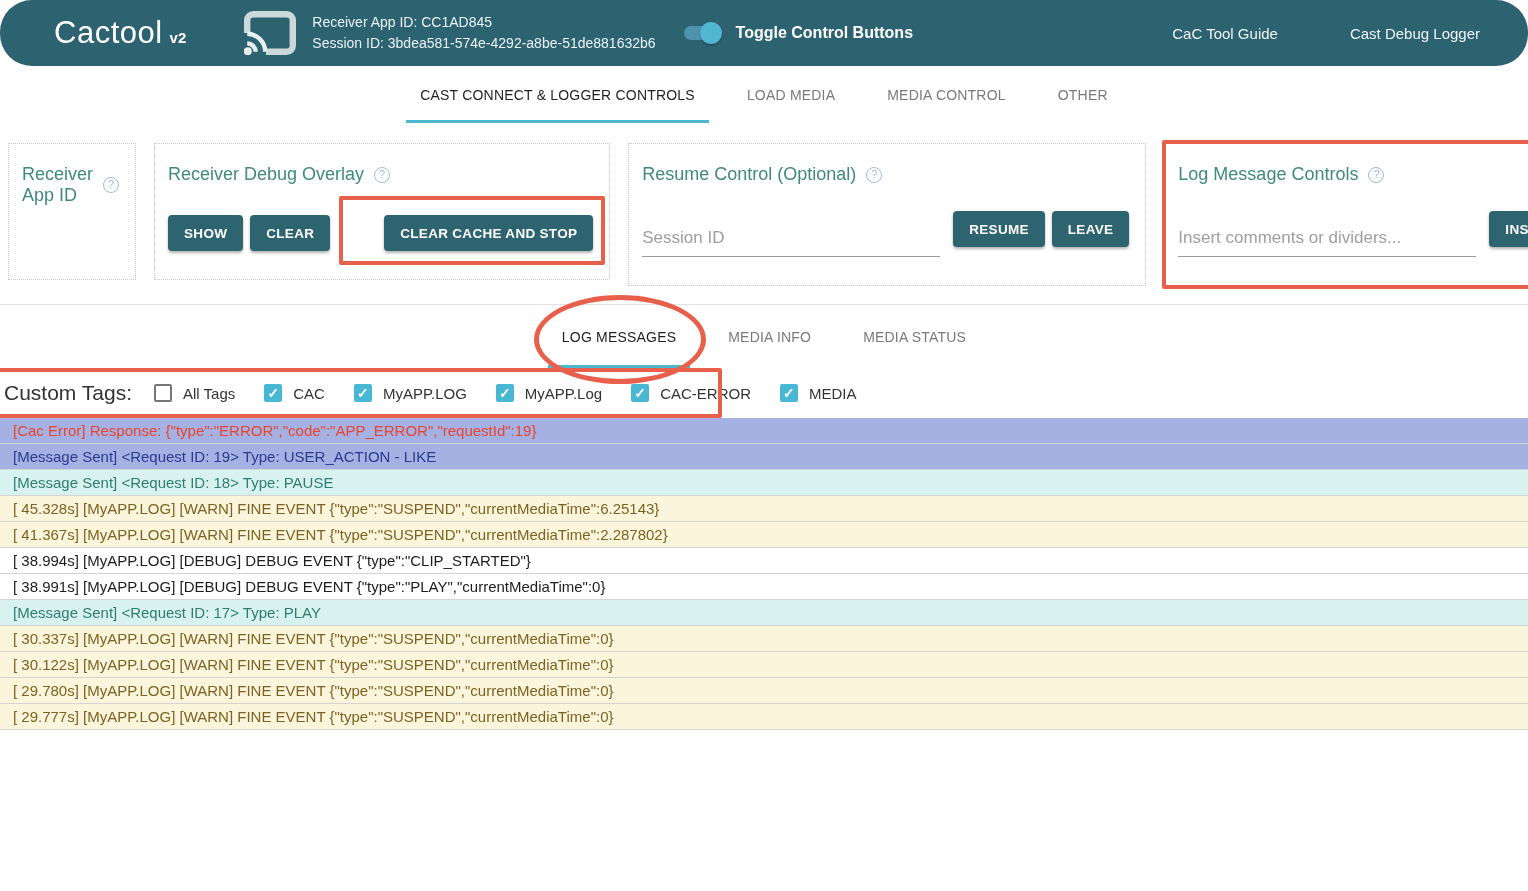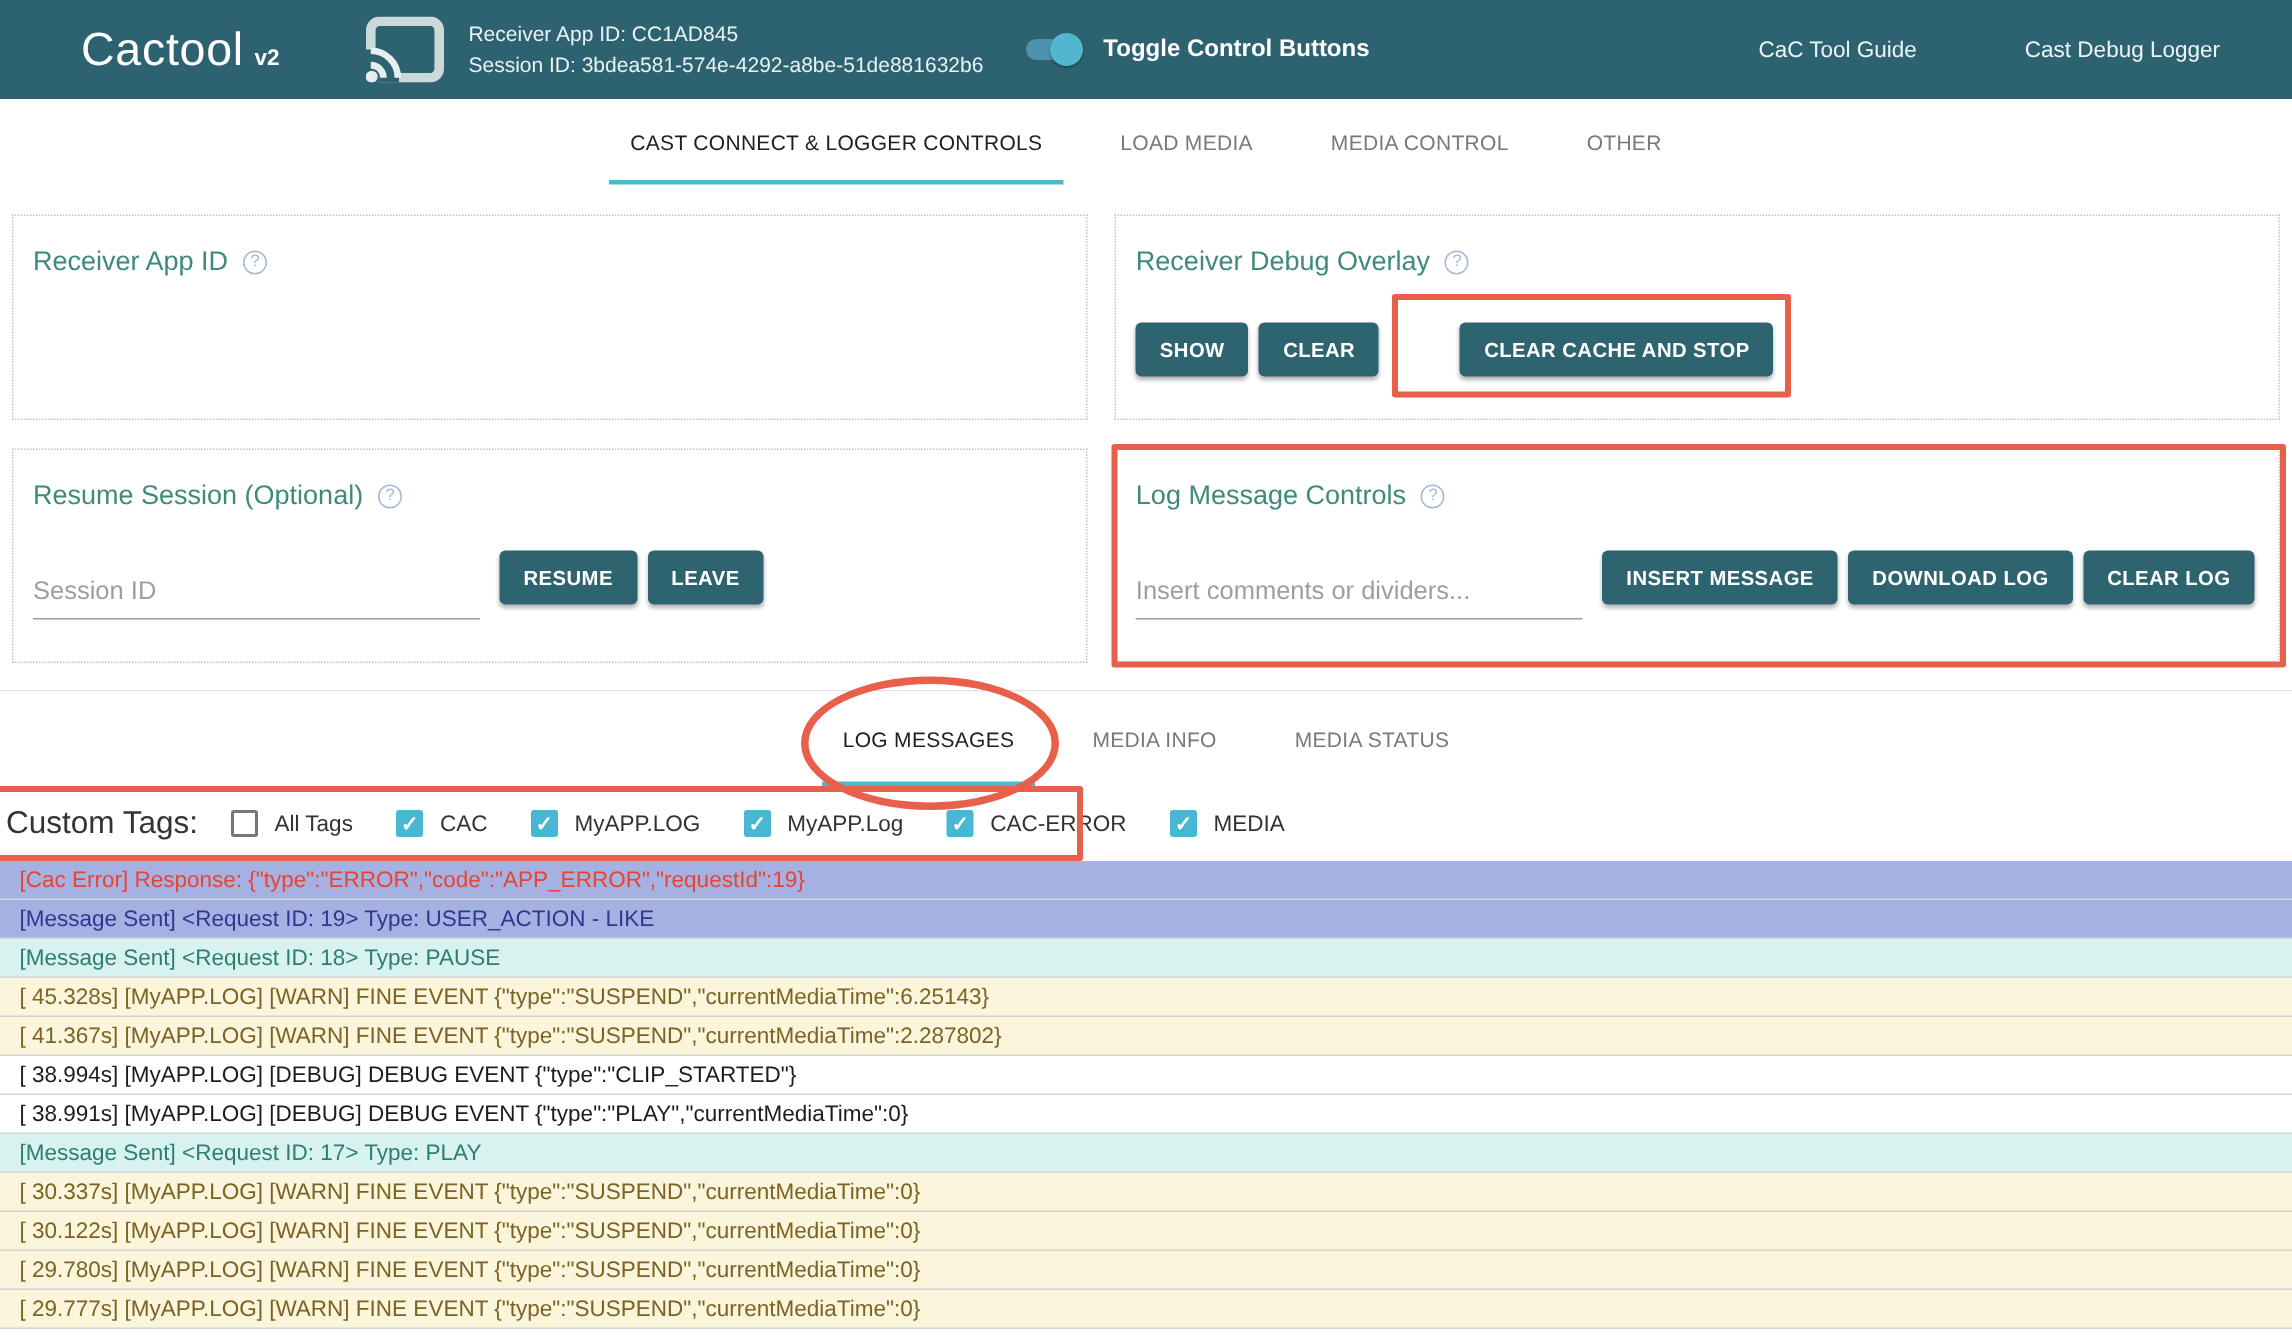--- a/index.html
+++ b/index.html
@@ -1,21 +1,21 @@
 <!DOCTYPE html>
 <html><head>
 <meta charset="utf-8">
 <style>
   * { box-sizing: border-box; margin: 0; padding: 0; }
   html,body { width: 1528px; height: 891px; overflow: hidden; background: #fff;
     font-family: "Liberation Sans", sans-serif; }
 
   
   .header { height: 66px; background: #2d6270; display: flex; align-items: center;
-    padding: 0 30px 0 54px; color: #fff; }
+    padding: 0 30px 0 54px; color: #fff; border-radius: 32px; }
   .logo { display: flex; align-items: baseline; gap: 7px; }
   .logo-main { font-size: 31px; font-weight: 500; letter-spacing: .5px; }
   .logo-ver { font-size: 15px; font-weight: 700; }
   .cast-icon { margin-left: 58px; flex: 0 0 auto; }
   .hdr-info { margin-left: 16px; font-size: 14px; line-height: 21px; color: #eaf2f3; }
   .toggle-wrap { margin-left: 28px; display: flex; align-items: center; gap: 14px; }
   .switch { position: relative; width: 38px; height: 22px; cursor: pointer; }
   .switch .track { position: absolute; left: 0; top: 4px; width: 34px; height: 14px;
     border-radius: 7px; background: #4e93ad; }
   .switch .thumb { position: absolute; right: 0; top: 0; width: 22px; height: 22px;
@@ -28,21 +28,21 @@
   .tabbar { height: 57px; display: flex; justify-content: center; align-items: stretch;
     gap: 24px; background: #fff; }
   .tab { position: relative; display: flex; align-items: center; padding: 0 14px;
     font-size: 14px; letter-spacing: .2px; color: #797979; cursor: pointer; white-space: nowrap; }
   .tab.active { color: #1f1f1f; font-weight: 500; }
   .tab.active .underline { position: absolute; left: 0; right: 0; bottom: 0; height: 3px;
     background: #4db9ce; }
   .tabbar2 { height: 63px; position: relative; }
 
   
-  .panels { padding: 20px 8px 18px 8px; display: grid; grid-template-columns: 1fr 1fr;
+  .panels { padding: 20px 8px 18px 8px; display: grid; grid-template-columns: 1fr 1fr 1fr 1fr;
     gap: 19px 18px; }
   .panel { position: relative; border: 1px dotted #c4c4c4; background: #fff;
     padding: 12px 16px 12px 8px; }
   .panel.r1 { height: 137px; } .panel.r2 { height: 143px; }
   .panel-title-row { display: flex; align-items: center; gap: 10px; padding-left: 5px; margin-top: 8px; }
   .panel-title { font-size: 18px; color: #3f8a7c; }
   .help-icon { width: 16px; height: 16px; border: 1.5px solid #a4b7d4; border-radius: 50%;
     color: #a4b7d4; font-size: 11px; line-height: 13px; text-align: center; cursor: pointer;
     flex: 0 0 auto; }
   .panel-content { display: flex; align-items: flex-end; margin-top: 14px; padding-left: 5px; }
@@ -159,21 +159,21 @@
       <button class="btn">CLEAR</button>
       <span class="anno-btn-wrap" style="margin-left:22px;padding-left:32px;">
         <button class="btn" style="margin-left:0;">CLEAR CACHE AND STOP</button>
         <span class="anno"></span>
       </span>
     </div>
   </div>
 
   <div class="panel r2">
     <div class="panel-title-row">
-      <span class="panel-title">Resume Session (Optional)</span>
+      <span class="panel-title">Resume Control (Optional)</span>
       <span class="help-icon">?</span>
     </div>
     <div class="panel-content" style="margin-top:26px;">
       <div class="field">
         <input type="text" placeholder="Session ID" style="">
       </div>
       <div class="btn-stack">
         <button class="btn">RESUME</button>
         <button class="btn">LEAVE</button>
       </div>

